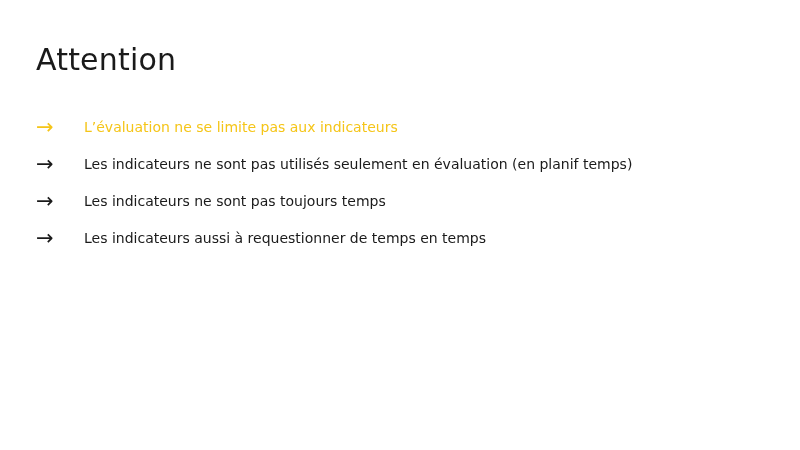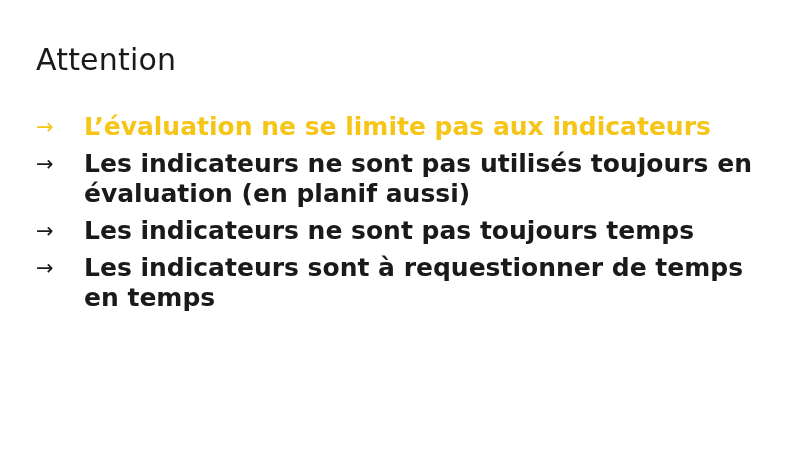--- a/index.html
+++ b/index.html
@@ -47,24 +47,24 @@
     font-size: 21px;
     line-height: 30px;
     color: #1a1a1a;
     font-weight: 400;
   }
   .bullet-arrow.accent {
     color: #f5c518;
   }
   .bullet-text {
     flex: 1 1 auto;
-    font-size: 25px;
+    font-size: 14px;
     line-height: 30px;
     color: #1a1a1a;
-    font-weight: 700;
+    font-weight: 400;
   }
   .bullet-text.accent {
     color: #f5c518;
   }
 </style>
 </head>
 <body>
 
 <div class="slide">
 
@@ -72,27 +72,27 @@
 
   <div class="bullet-list">
 
     <div class="bullet-row">
       <span class="bullet-arrow accent">→</span>
       <span class="bullet-text accent">L’évaluation ne se limite pas aux indicateurs</span>
     </div>
 
     <div class="bullet-row">
       <span class="bullet-arrow">→</span>
-      <span class="bullet-text">Les indicateurs ne sont pas utilisés toujours en évaluation (en planif aussi)</span>
+      <span class="bullet-text">Les indicateurs ne sont pas utilisés seulement en évaluation (en planif temps)</span>
     </div>
 
     <div class="bullet-row">
       <span class="bullet-arrow">→</span>
       <span class="bullet-text">Les indicateurs ne sont pas toujours temps</span>
     </div>
 
     <div class="bullet-row">
       <span class="bullet-arrow">→</span>
-      <span class="bullet-text">Les indicateurs sont à requestionner de temps en temps</span>
+      <span class="bullet-text">Les indicateurs aussi à requestionner de temps en temps</span>
     </div>
 
   </div>
 </div>
 
 </body></html>

